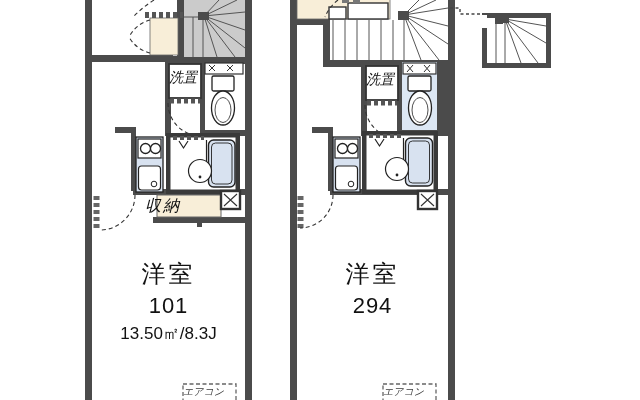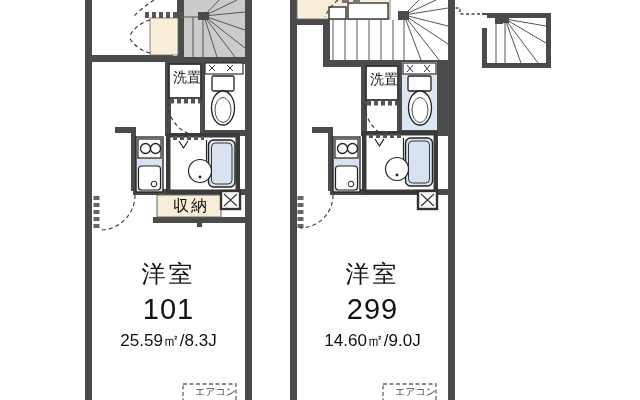--- a/index.html
+++ b/index.html
@@ -3,27 +3,27 @@
 <meta charset="utf-8">
 <style>
   html,body{margin:0;padding:0;background:#fff;}
   .stage{
     position:relative;width:640px;height:400px;overflow:hidden;
     background:var(--bg,#ffffff);
     font-family:"Liberation Sans","DejaVu Sans",sans-serif;
     color:var(--text,#111111);
   }
   .stage svg{position:absolute;left:0;top:0;}
-  .lbl{position:absolute;text-align:right;line-height:1.05;white-space:nowrap;}
+  .lbl{position:absolute;text-align:left;line-height:1.05;white-space:nowrap;font-style:italic;}
   .washer-lbl{font-size:14px;letter-spacing:0px;}
   .closet-lbl{font-size:16px;letter-spacing:2px;}
   .aircon-lbl{font-size:10px;color:#3a3a3a;}
   .room-label{position:absolute;display:flex;flex-direction:column;align-items:center;gap:3px;text-align:center;}
   .room-type{font-size:24px;letter-spacing:3px;}
-  .room-number{font-size:29px;letter-spacing:1px;}
+  .room-number{font-size:22px;letter-spacing:1px;}
   .room-area{font-size:17px;}
 </style>
 </head>
 <body>
 
 <div class="stage">
 
 <svg width="640" height="400" viewBox="0 0 640 400">
 
   <g>
@@ -230,25 +230,24 @@
 
 </svg>
 
 <div class="lbl washer-lbl" style="left:169px;top:70px;width:32px;">洗置</div>
 <div class="lbl washer-lbl" style="left:366px;top:72px;width:32px;">洗置</div>
 <div class="lbl closet-lbl" style="left:145px;top:198px;width:64px;">収納</div>
 
 <div class="room-label" style="left:92px;top:258px;width:153px;">
   <div class="room-type">洋室</div>
   <div class="room-number">101</div>
-  <div class="room-area">25.59㎡/8.3J</div>
+  <div class="room-area">13.50㎡/8.3J</div>
 </div>
 
 <div class="room-label" style="left:297px;top:258px;width:151px;">
   <div class="room-type">洋室</div>
-  <div class="room-number">299</div>
-  <div class="room-area">14.60㎡/9.0J</div>
+  <div class="room-number">294</div>
 </div>
 
 <div class="lbl aircon-lbl" style="left:183px;top:387px;width:53px;">エアコン</div>
 <div class="lbl aircon-lbl" style="left:383px;top:387px;width:53px;">エアコン</div>
 
 </div>
 
 </body></html>

